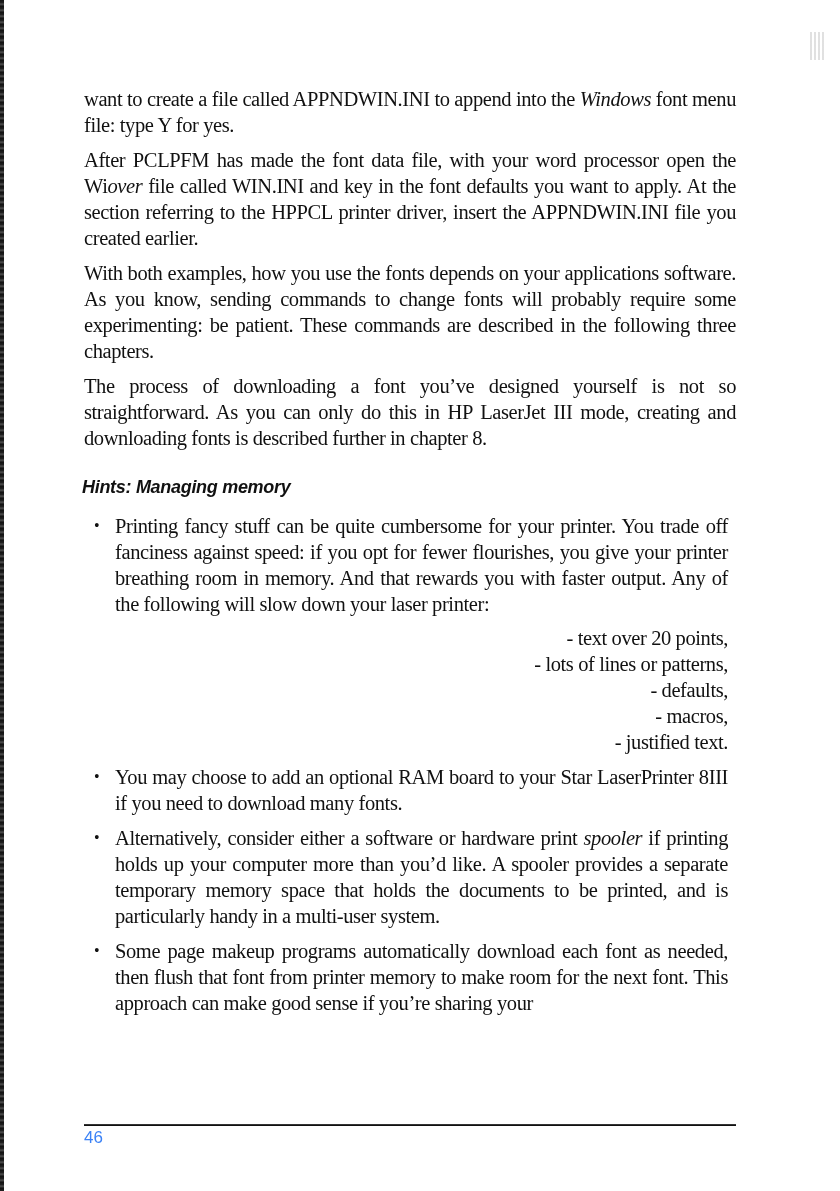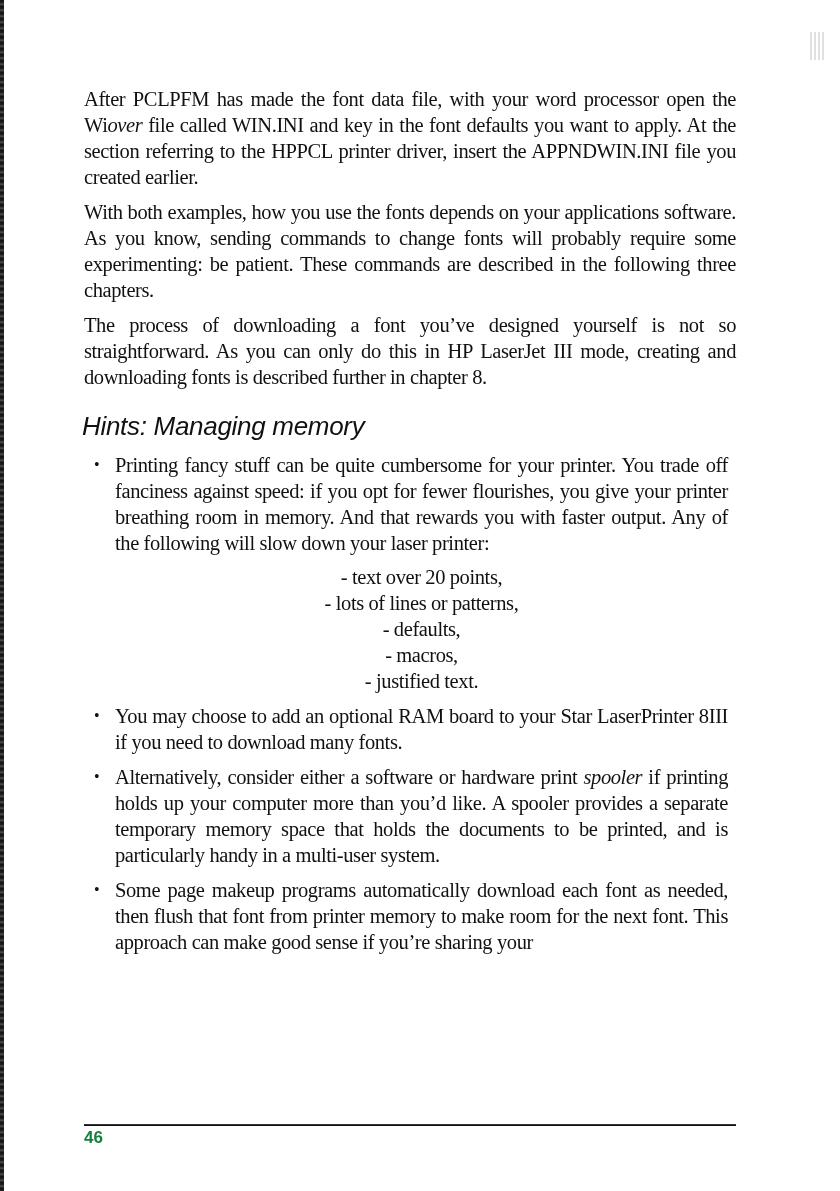--- a/index.html
+++ b/index.html
@@ -4,40 +4,41 @@
   <style>
     html, body { margin: 0; padding: 0; background: #ffffff; }
     body { width: 840px; height: 1191px; position: relative; overflow: hidden; }
     .binding { position: absolute; left: 0; top: 0; width: 4px; height: 1191px;
       background: repeating-linear-gradient(180deg, #111 0px, #222 3px, #555 4px, #1a1a1a 6px); }
     .page { position: absolute; left: 84px; top: 86px; width: 652px;
       font-family: "Liberation Serif", serif; font-size: 20.5px; line-height: 26px; color: #111;
       letter-spacing: -0.4px; }
     p { margin: 0 0 9px 0; text-align: justify; }
     em { font-style: italic; }
-    h2 { font-family: "Liberation Sans", sans-serif; font-style: italic; font-weight: normal;
-      font-size: 26px; line-height: 32px; margin: 20px 0 10px -2px; letter-spacing: -0.3px; }
+    h2 { font-family: "Liberation Sans", sans-serif; font-style: italic; font-weight: bold;
+      font-size: 18px; line-height: 32px; margin: 20px 0 10px -2px; letter-spacing: -0.3px; }
     ul.bullets { list-style: none; padding: 0; margin: 8px; }
     ul.bullets > li { position: relative; padding-left: 23px; margin-bottom: 9px; text-align: justify; }
     ul.bullets > li::before { content: "•"; position: absolute; left: 2px; top: 0; font-size: 16px; }
     ul.dash { list-style: none; padding: 0; margin: 8px 0 0 0; }
-    ul.dash li { text-align: center; }
+    ul.dash li { text-align: right; }
     .footer-rule { position: absolute; left: 84px; top: 1124px; width: 652px; height: 1px;
       background: #111; border-top: 1px solid #333; }
     .page-num { position: absolute; left: 84px; top: 1128px; font-family: "Liberation Sans", sans-serif;
-      font-weight: bold; font-size: 17px; line-height: 20px; color: #15803d; }
+      font-weight: normal; font-size: 17px; line-height: 20px; color: #3b82f6; }
     .scan-speck { position: absolute; background: #bbb; }
   </style>
 </head>
 <body>
 
 <div class="binding"></div>
 <div class="scan-speck" style="left:810px;top:32px;width:14px;height:28px;background:repeating-linear-gradient(90deg,#ccc 0 2px,transparent 2px 4px);opacity:.6"></div>
 
 <div class="page">
+  <p><span>want to create a file called APPNDWIN.INI to append into the </span><em>Windows</em><span> font menu file: type Y for yes.</span></p>
 
   <p><span>After PCLPFM has made the font data file, with your word processor open the Wi</span><em>over</em><span> file called WIN.INI and key in the font defaults you want to apply. At the section referring to the HPPCL printer driver, insert the APPNDWIN.INI file you created earlier.</span></p>
 
 
   <p>With both examples, how you use the fonts depends on your applications software. As you know, sending commands to change fonts will probably require some experimenting: be patient. These commands are described in the following three chapters.</p>
 
   <p>The process of downloading a font you’ve designed yourself is not so straightforward. As you can only do this in HP LaserJet III mode, creating and downloading fonts is described further in chapter 8.</p>
 
   <h2>Hints: Managing memory</h2>
 

